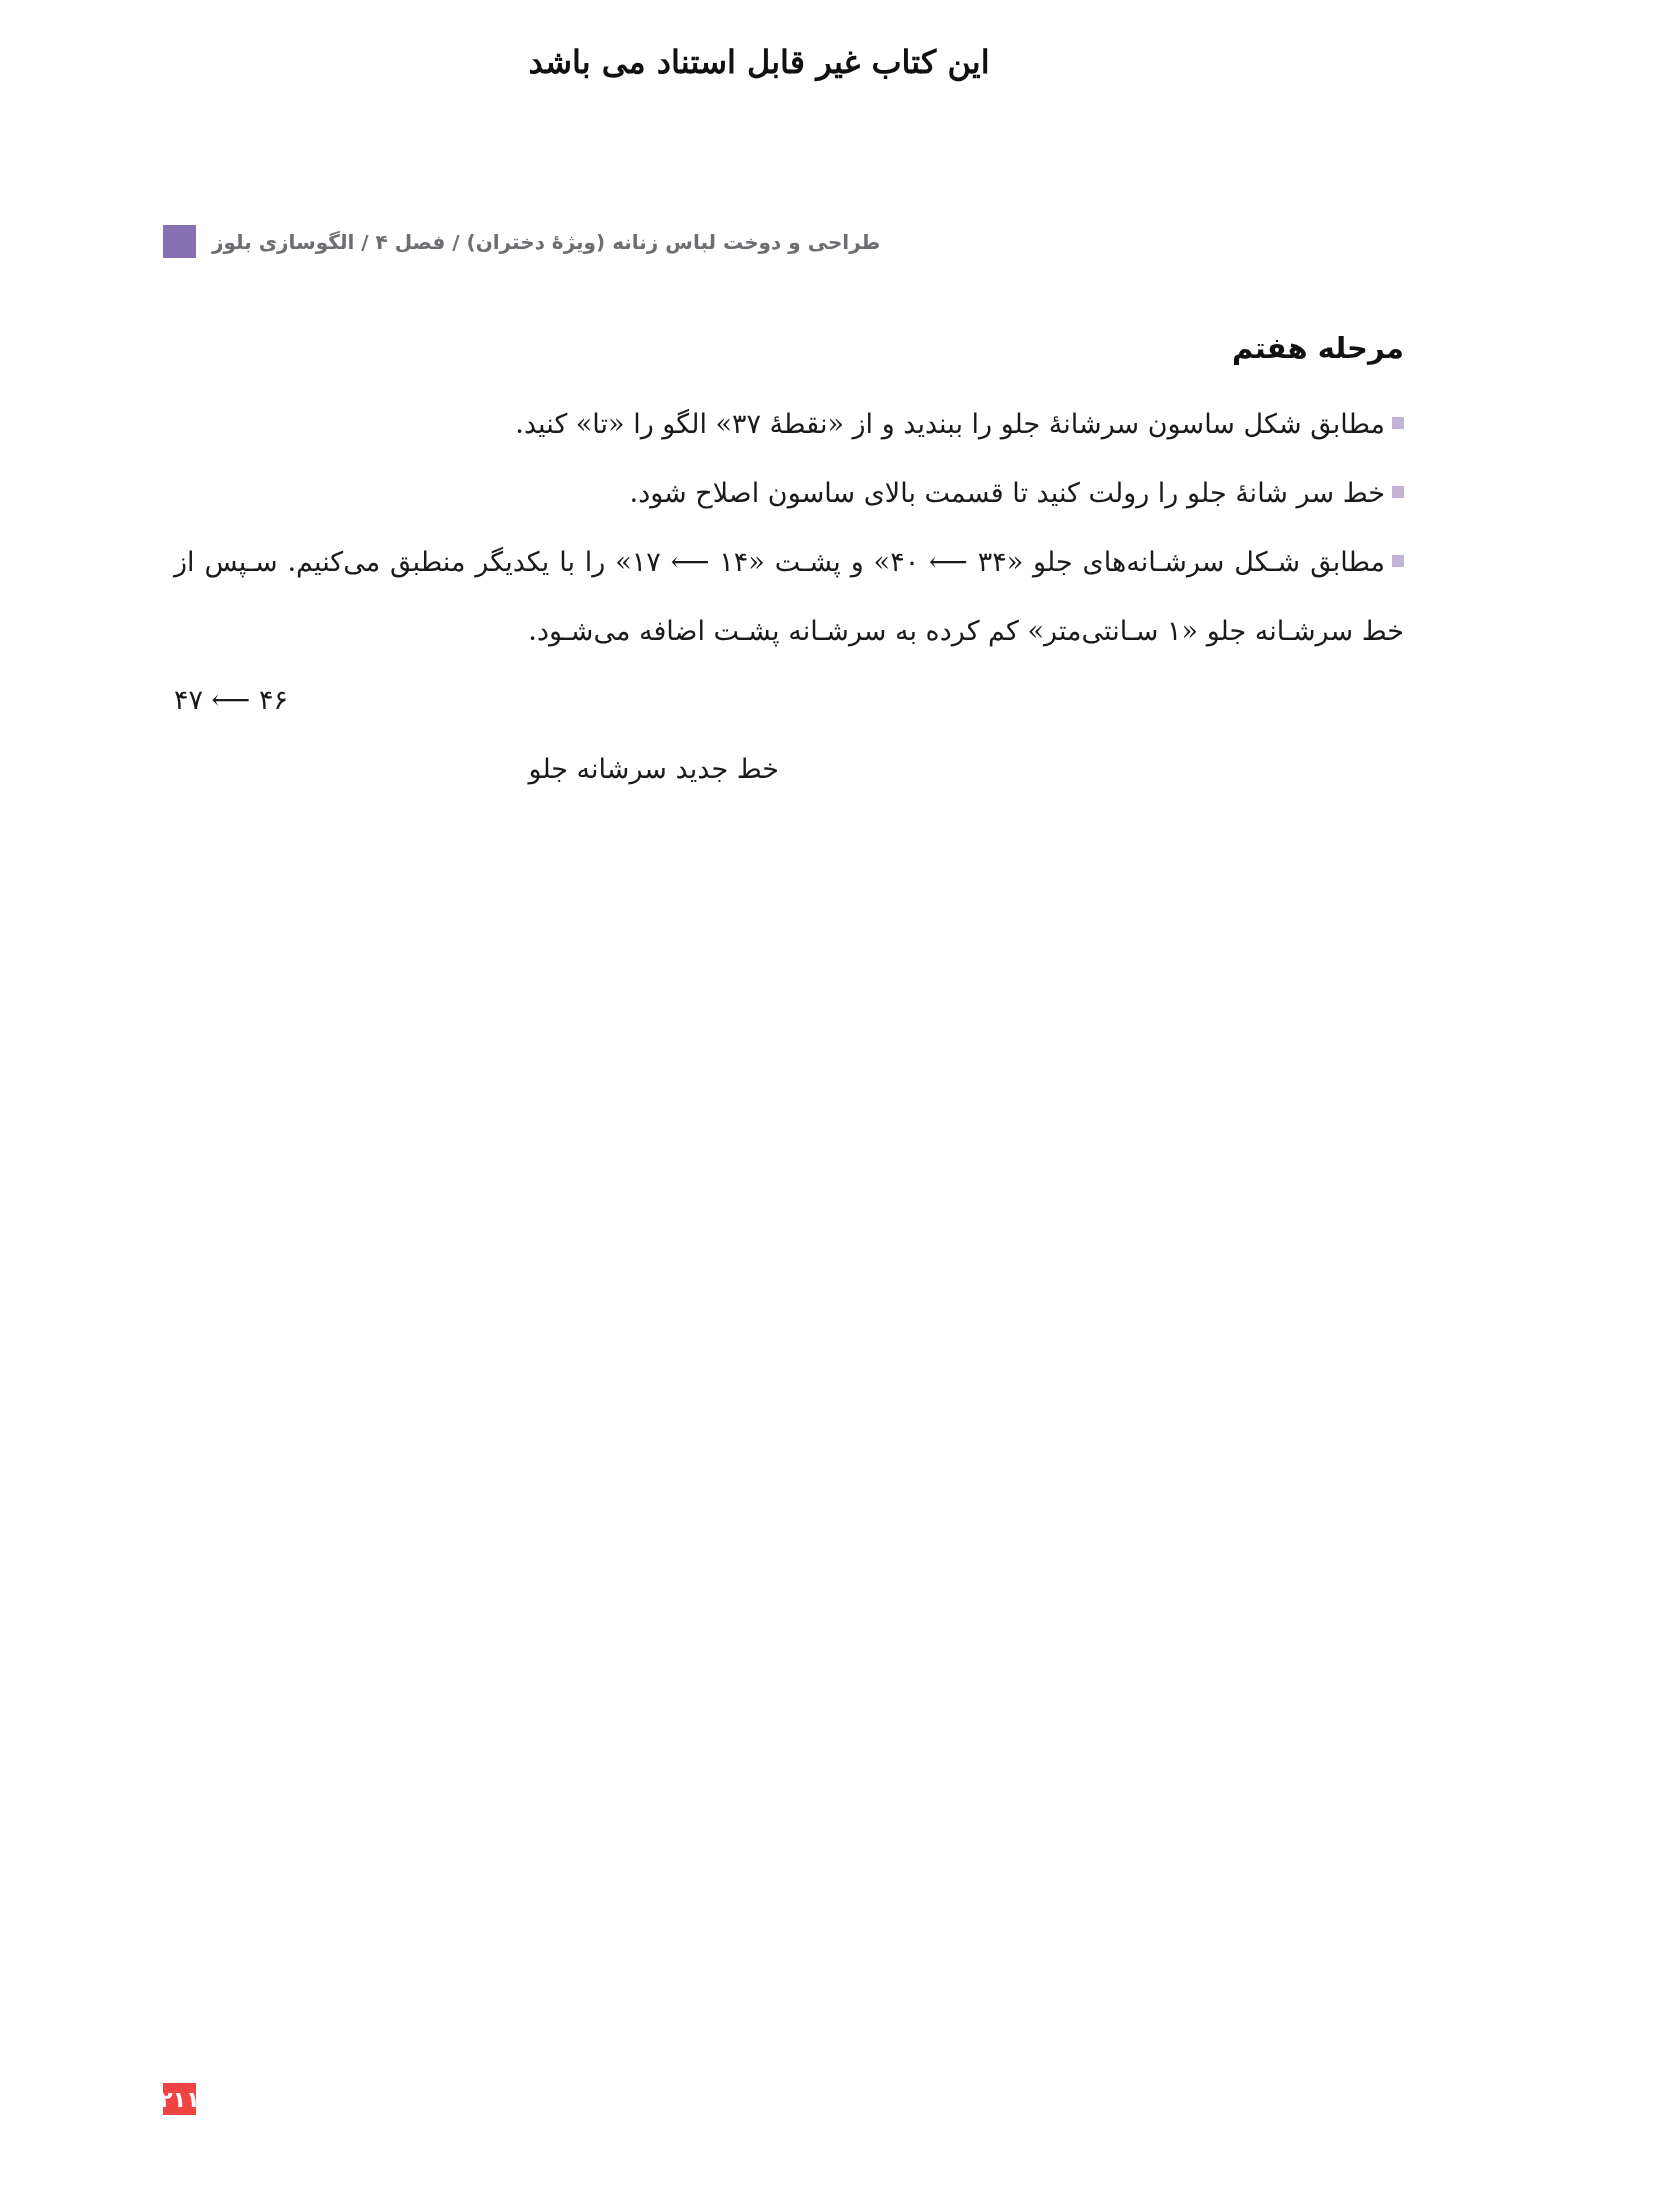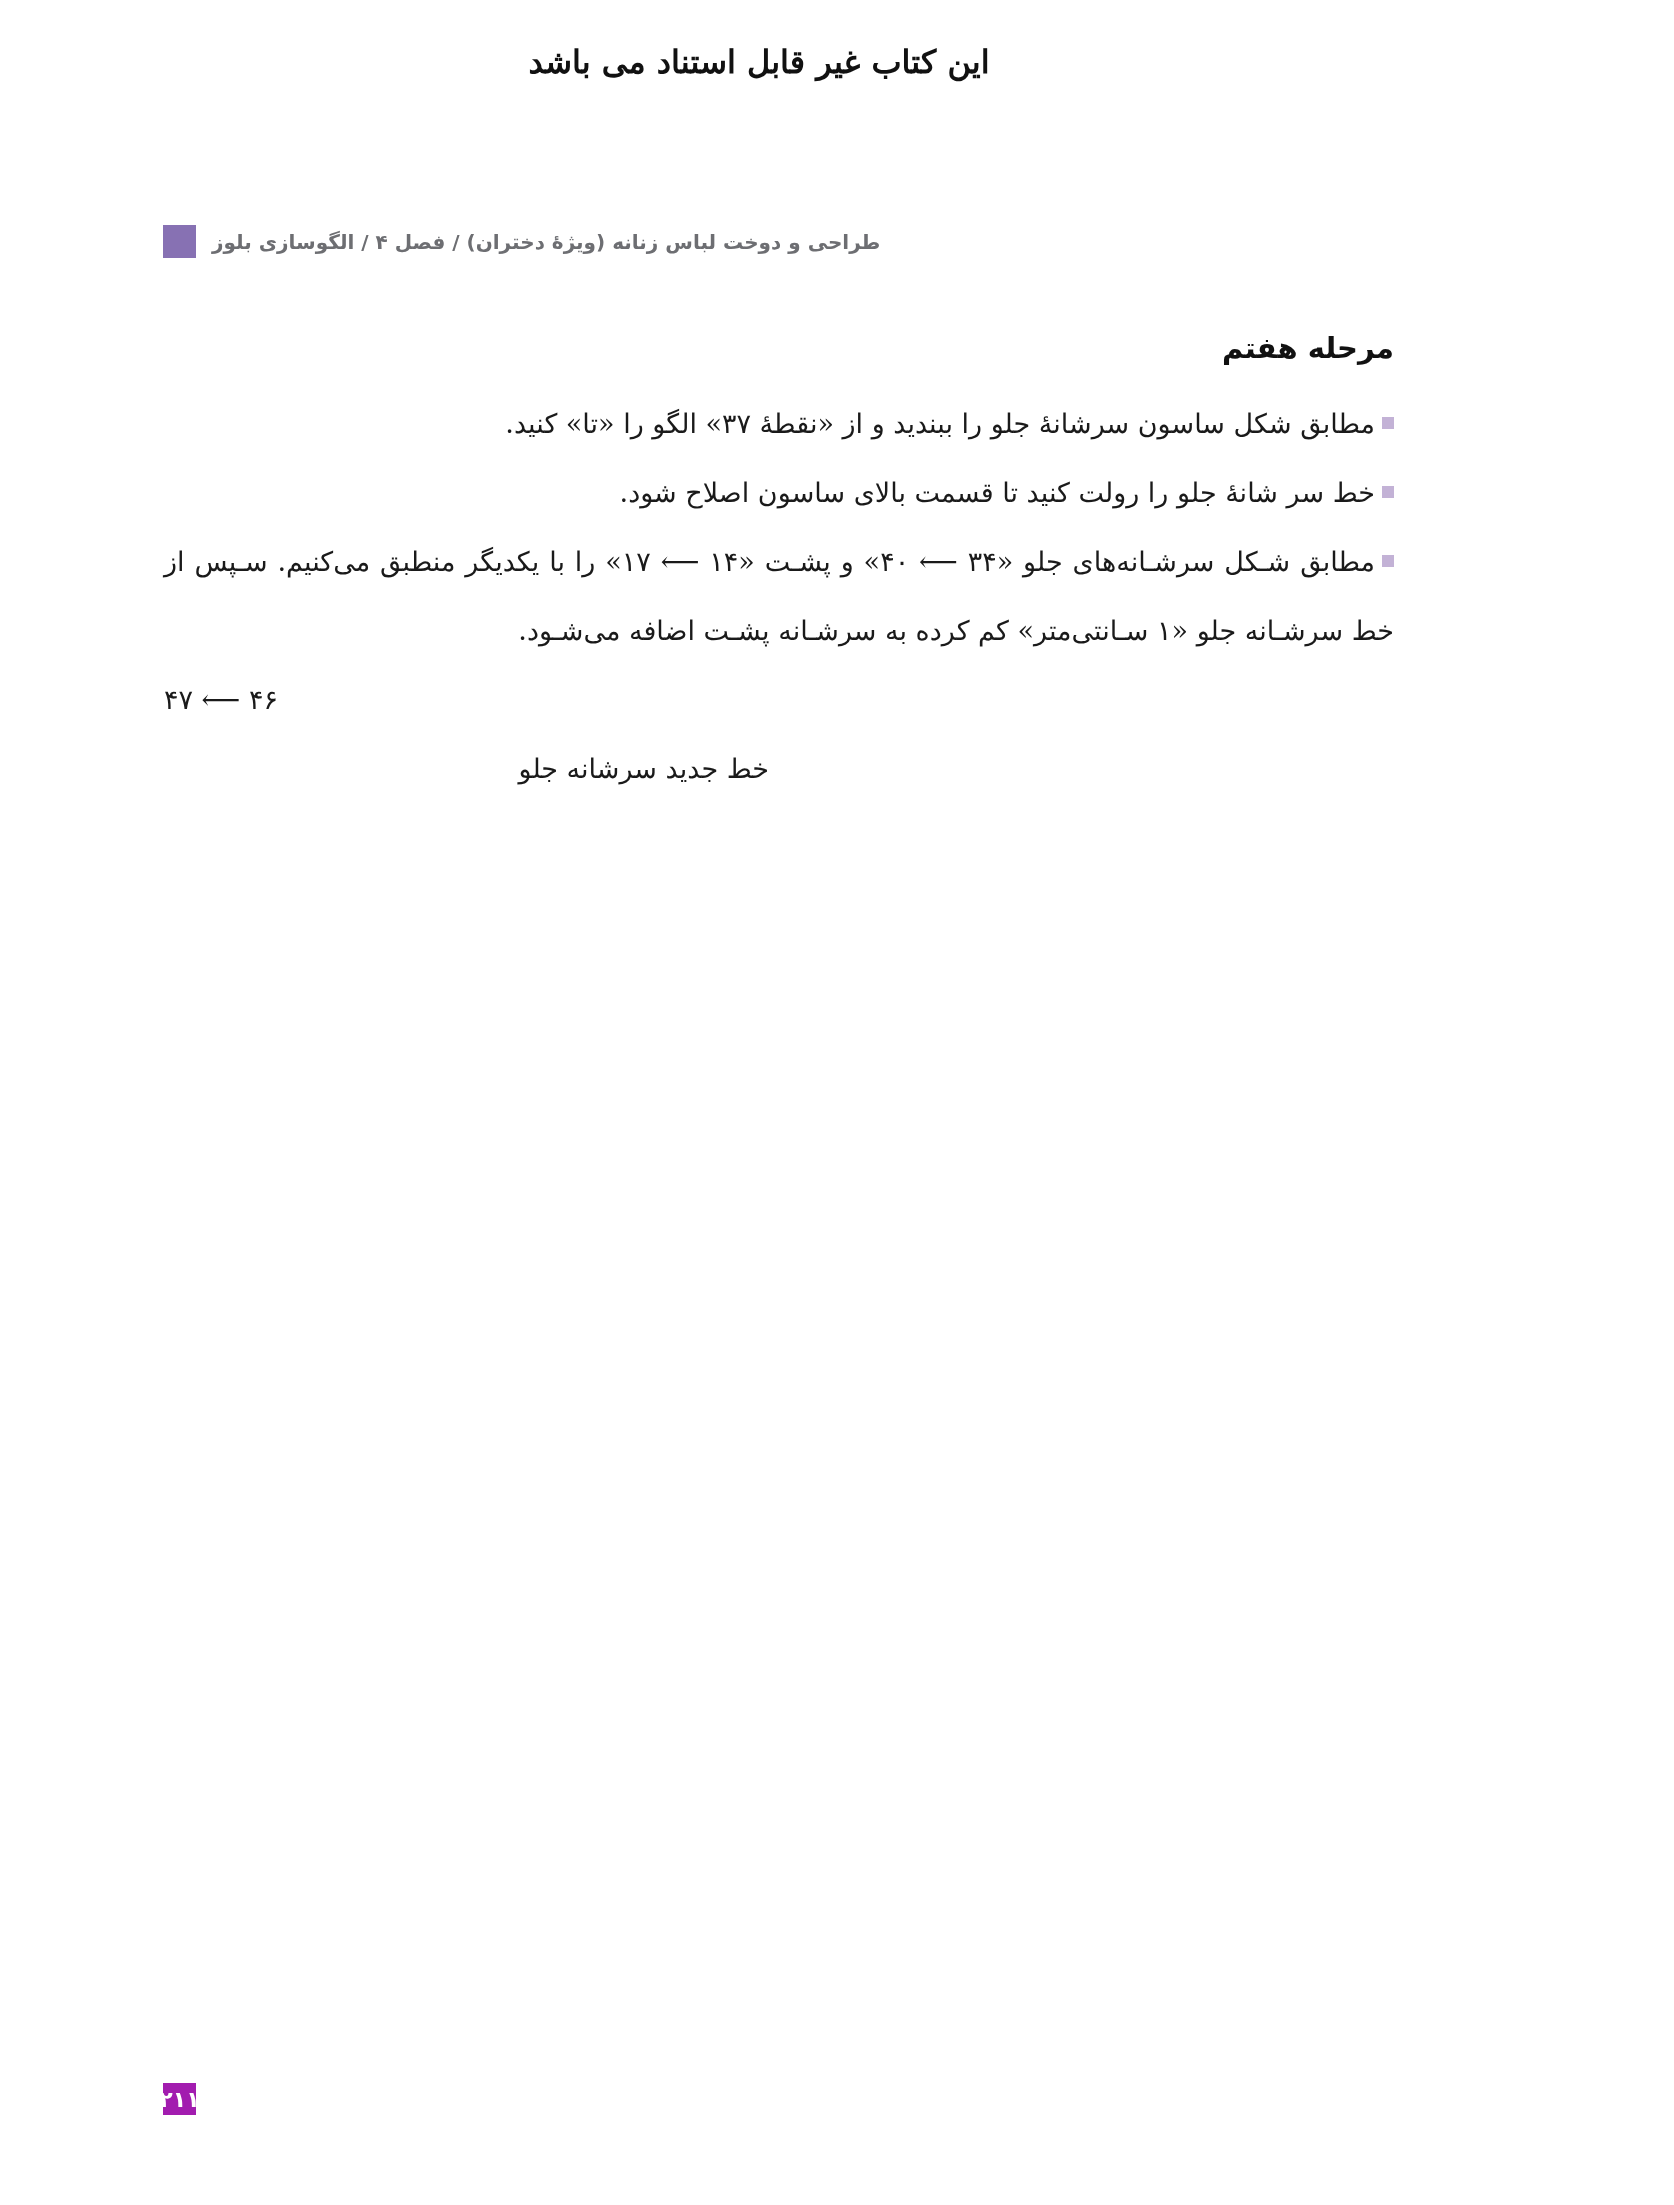--- a/index.html
+++ b/index.html
@@ -17,41 +17,41 @@
   .running-head {
     position: absolute; top: 225px; left: 163px;
     display: flex; align-items: center; gap: 16px; text-align: center;
   }
   .rh-square { width: 33px; height: 33px; background: #8771b3; }
   .rh-text {
     direction: rtl; font-size: 20px; font-weight: bold; color: #6d6e72;
     font-family: "DejaVu Sans", sans-serif;
   }
   .content {
-    position: absolute; top: 326px; left: 164px; width: 1230px;
+    position: absolute; top: 326px; left: 174px; width: 1230px;
     direction: rtl; text-align: right;
   }
   .section-heading {
     font-size: 29px; font-weight: bold; margin: 0 0 19px 0; line-height: 44px;
     font-family: "DejaVu Sans", sans-serif; color: #111;
   }
   .para {
     font-size: 27px; line-height: 69px; margin: 0; text-align: justify;
     text-align-last: right;
   }
   .bullet {
     display: inline-block; width: 12px; height: 12px; background: #c3b2d6;
     margin-left: 7px; vertical-align: middle; position: relative; top: -3px;
   }
   .seq-row { position: relative; height: 69px; font-size: 27px; line-height: 69px; }
   .seq-row .seq-label { position: absolute; top: 0; direction: rtl; white-space: nowrap; }
   .seq-row .seq-values { position: absolute; top: 0; left: 0; direction: ltr; white-space: nowrap; }
   .page-number {
     position: absolute; left: 163px; top: 2083px; width: 33px; height: 32px;
-    background: #a21caf; color: #fff; font-size: 22px; font-weight: bold;
+    background: #ef4444; color: #fff; font-size: 22px; font-weight: bold;
     display: flex; align-items: center; justify-content: center;
     font-family: "DejaVu Sans", sans-serif;
   }
 </style>
 </head>
 <body>
 
 <div class="watermark">این کتاب غیر قابل استناد می باشد</div>
 
 <div class="running-head">

